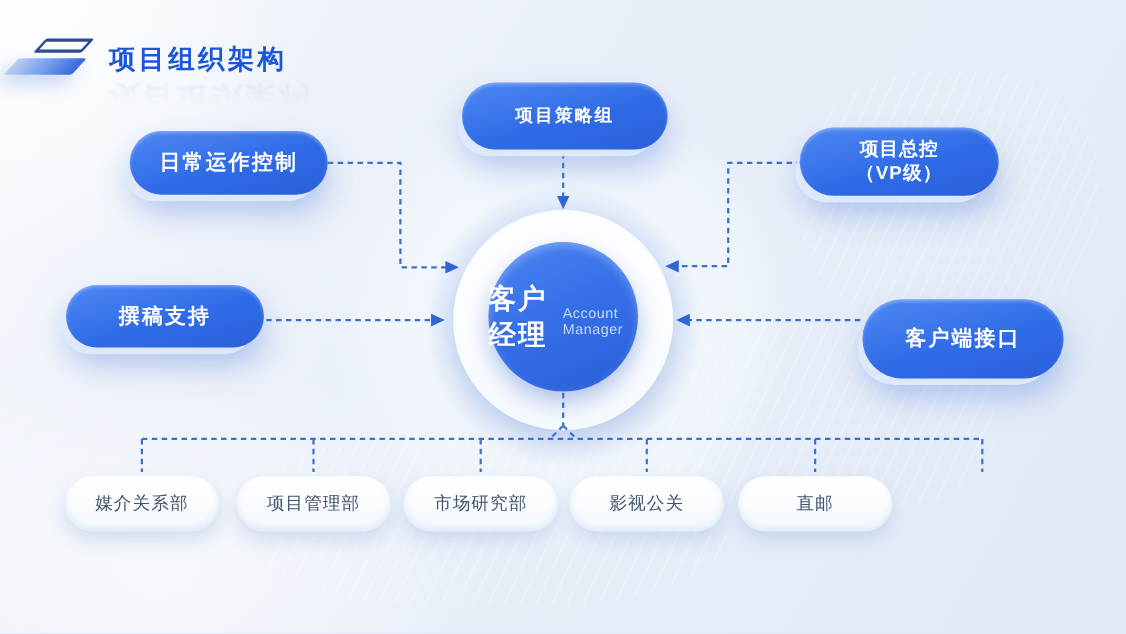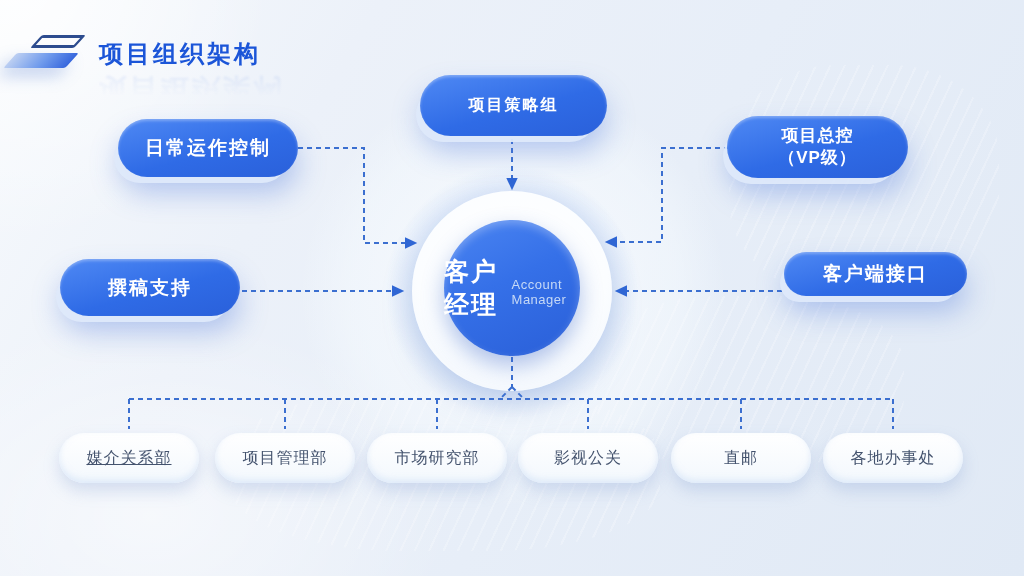--- a/index.html
+++ b/index.html
@@ -126,36 +126,33 @@
   <div class="bpill" style="left:118px; top:119px; width:180px; height:58px;">
     <span>日常运作控制</span>
   </div>
   <div class="bpill" style="left:727px; top:116px; width:181px; height:62px;">
     <span class="l2">项目总控</span>
     <span class="l2">（VP级）</span>
   </div>
   <div class="bpill" style="left:60px; top:259px; width:180px; height:57px;">
     <span>撰稿支持</span>
   </div>
-  <div class="bpill" style="left:784px; top:252px; width:183px; height:44px;">
+  <div class="bpill" style="left:784px; top:272px; width:183px; height:72px;">
     <span>客户端接口</span>
   </div>
 
-  <div class="wpill" style="left:59px;text-decoration:underline;">
+  <div class="wpill" style="left:59px;">
     <span>媒介关系部</span>
   </div>
   <div class="wpill" style="left:215px;">
     <span>项目管理部</span>
   </div>
   <div class="wpill" style="left:367px;">
     <span>市场研究部</span>
   </div>
   <div class="wpill" style="left:518px;">
     <span>影视公关</span>
   </div>
   <div class="wpill" style="left:671px;">
     <span>直邮</span>
   </div>
-  <div class="wpill" style="left:823px;">
-    <span>各地办事处</span>
-  </div>
 
 </div>
 
 </body></html>

